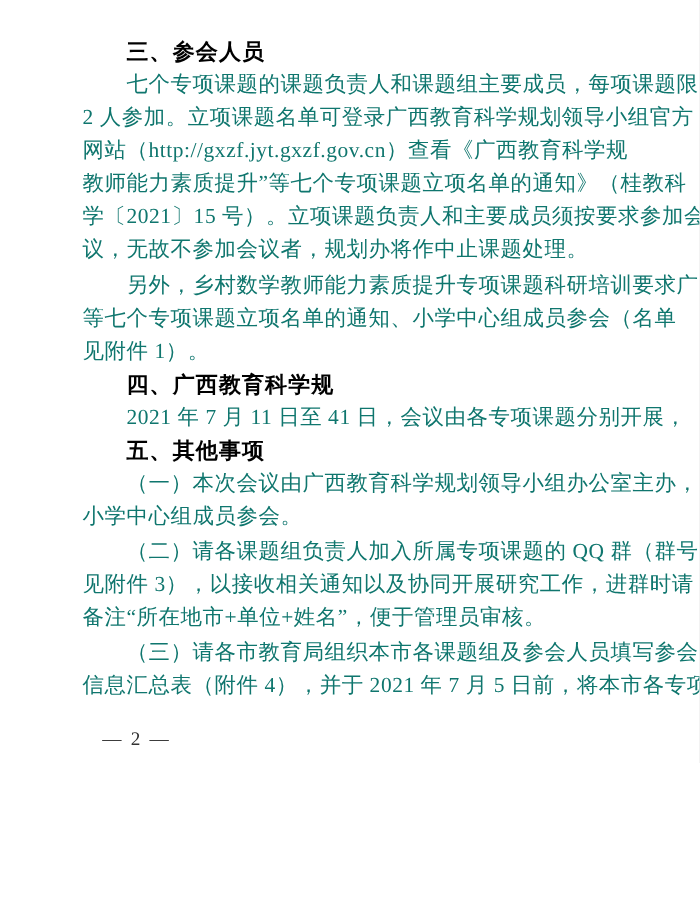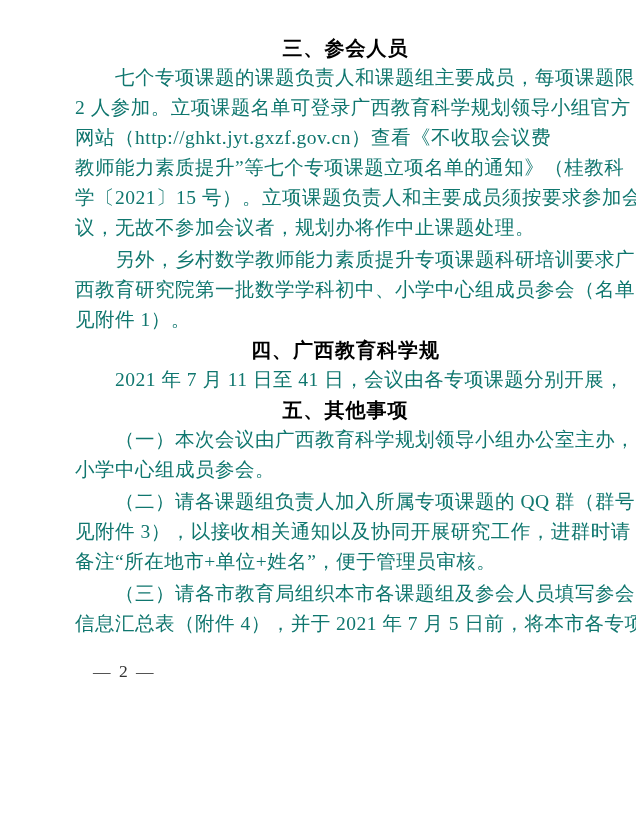--- a/index.html
+++ b/index.html
@@ -32,21 +32,20 @@
   }
   .heading {
     font-family: "Liberation Sans", "DejaVu Sans", sans-serif;
     font-weight: 700;
     font-size: 20px;
     line-height: 30px;
     letter-spacing: 1px;
     text-indent: 40px;
     white-space: nowrap;
     color: #000000;
-    text-align: center;
   }
   .gap {
     margin-top: 2px;
   }
   .page-number {
     margin-top: 22px;
     padding-left: 18px;
     font-size: 17.5px;
     letter-spacing: 2px;
     color: #333333;
@@ -55,27 +54,27 @@
 </head>
 <body>
 
 <div class="page">
   <div class="content">
 
     <div class="heading">三、参会人员</div>
 
     <div class="line indent">七个专项课题的课题负责人和课题组主要成员，每项课题限</div>
     <div class="line">2 人参加。立项课题名单可登录广西教育科学规划领导小组官方</div>
-    <div class="line">网站（http://ghkt.jyt.gxzf.gov.cn）查看《不收取会议费</div>
+    <div class="line">网站（http://gxzf.jyt.gxzf.gov.cn）查看《广西教育科学规</div>
     <div class="line">教师能力素质提升”等七个专项课题立项名单的通知》（桂教科</div>
     <div class="line">学〔2021〕15 号）。立项课题负责人和主要成员须按要求参加会</div>
     <div class="line">议，无故不参加会议者，规划办将作中止课题处理。</div>
 
     <div class="line indent gap">另外，乡村数学教师能力素质提升专项课题科研培训要求广</div>
-    <div class="line">西教育研究院第一批数学学科初中、小学中心组成员参会（名单</div>
+    <div class="line">等七个专项课题立项名单的通知、小学中心组成员参会（名单</div>
     <div class="line">见附件 1）。</div>
 
     <div class="heading">四、广西教育科学规</div>
 
     <div class="line indent">2021 年 7 月 11 日至 41 日，会议由各专项课题分别开展，</div>
 
     <div class="heading">五、其他事项</div>
 
     <div class="line indent">（一）本次会议由广西教育科学规划领导小组办公室主办，</div>
     <div class="line">小学中心组成员参会。</div>

